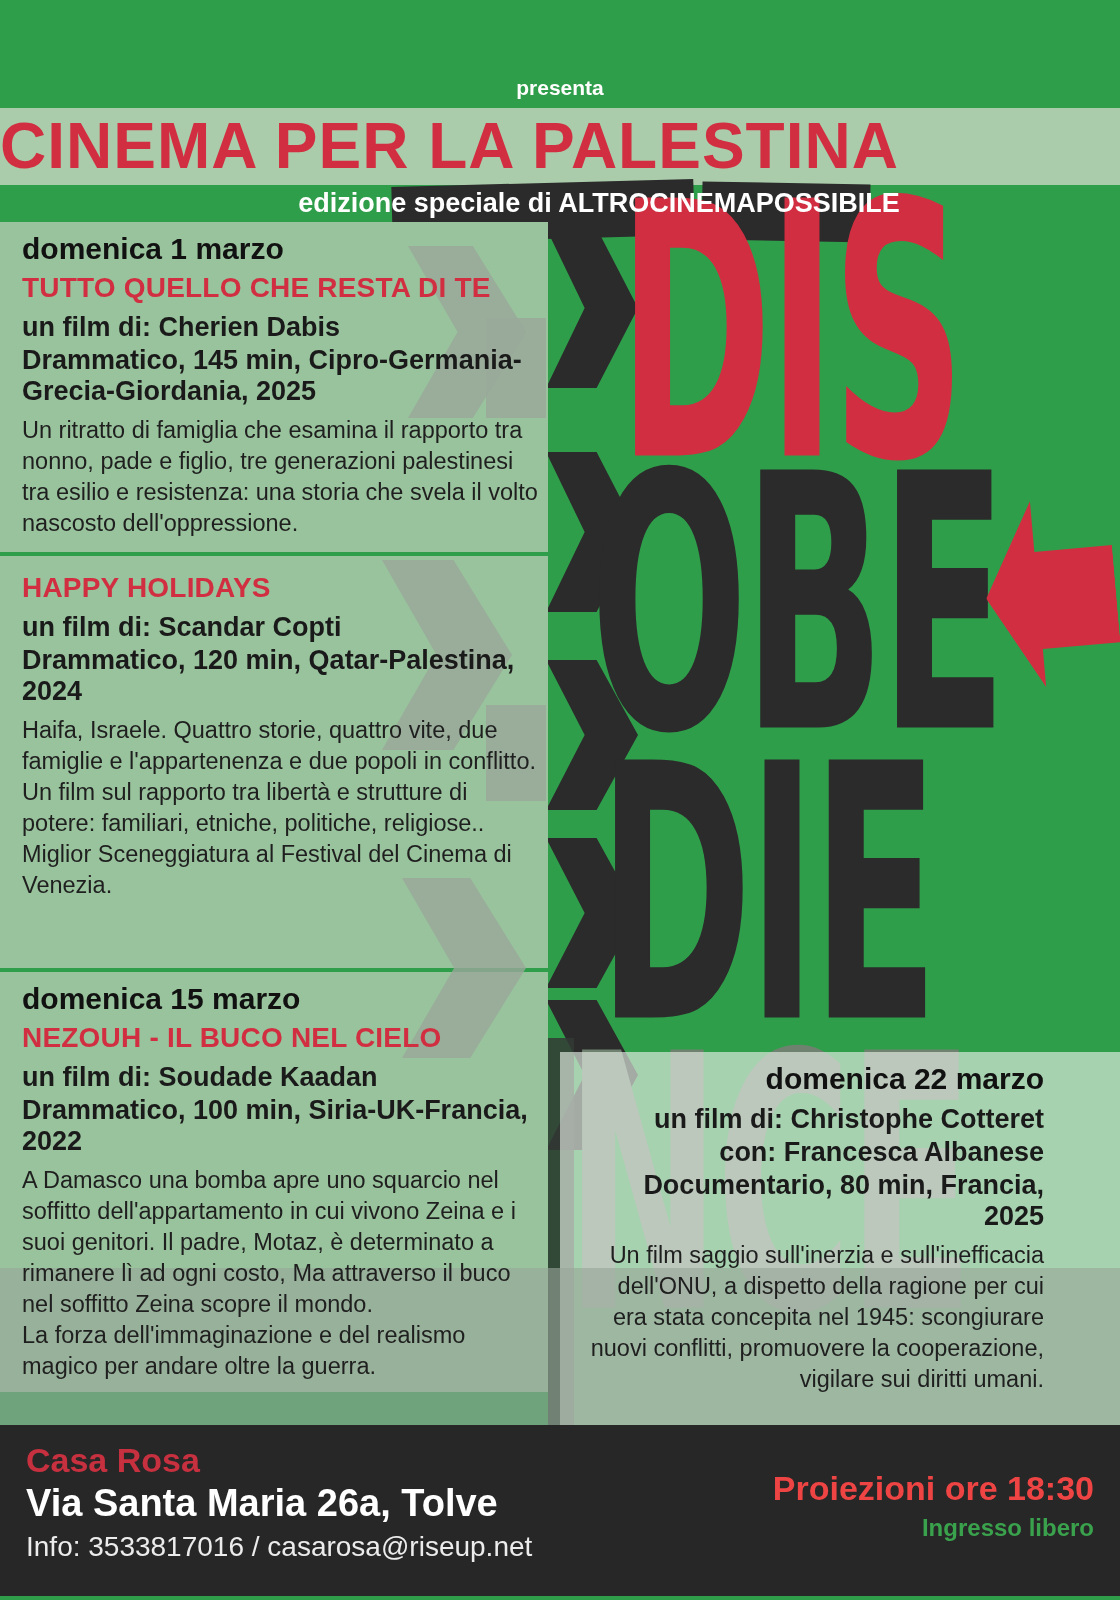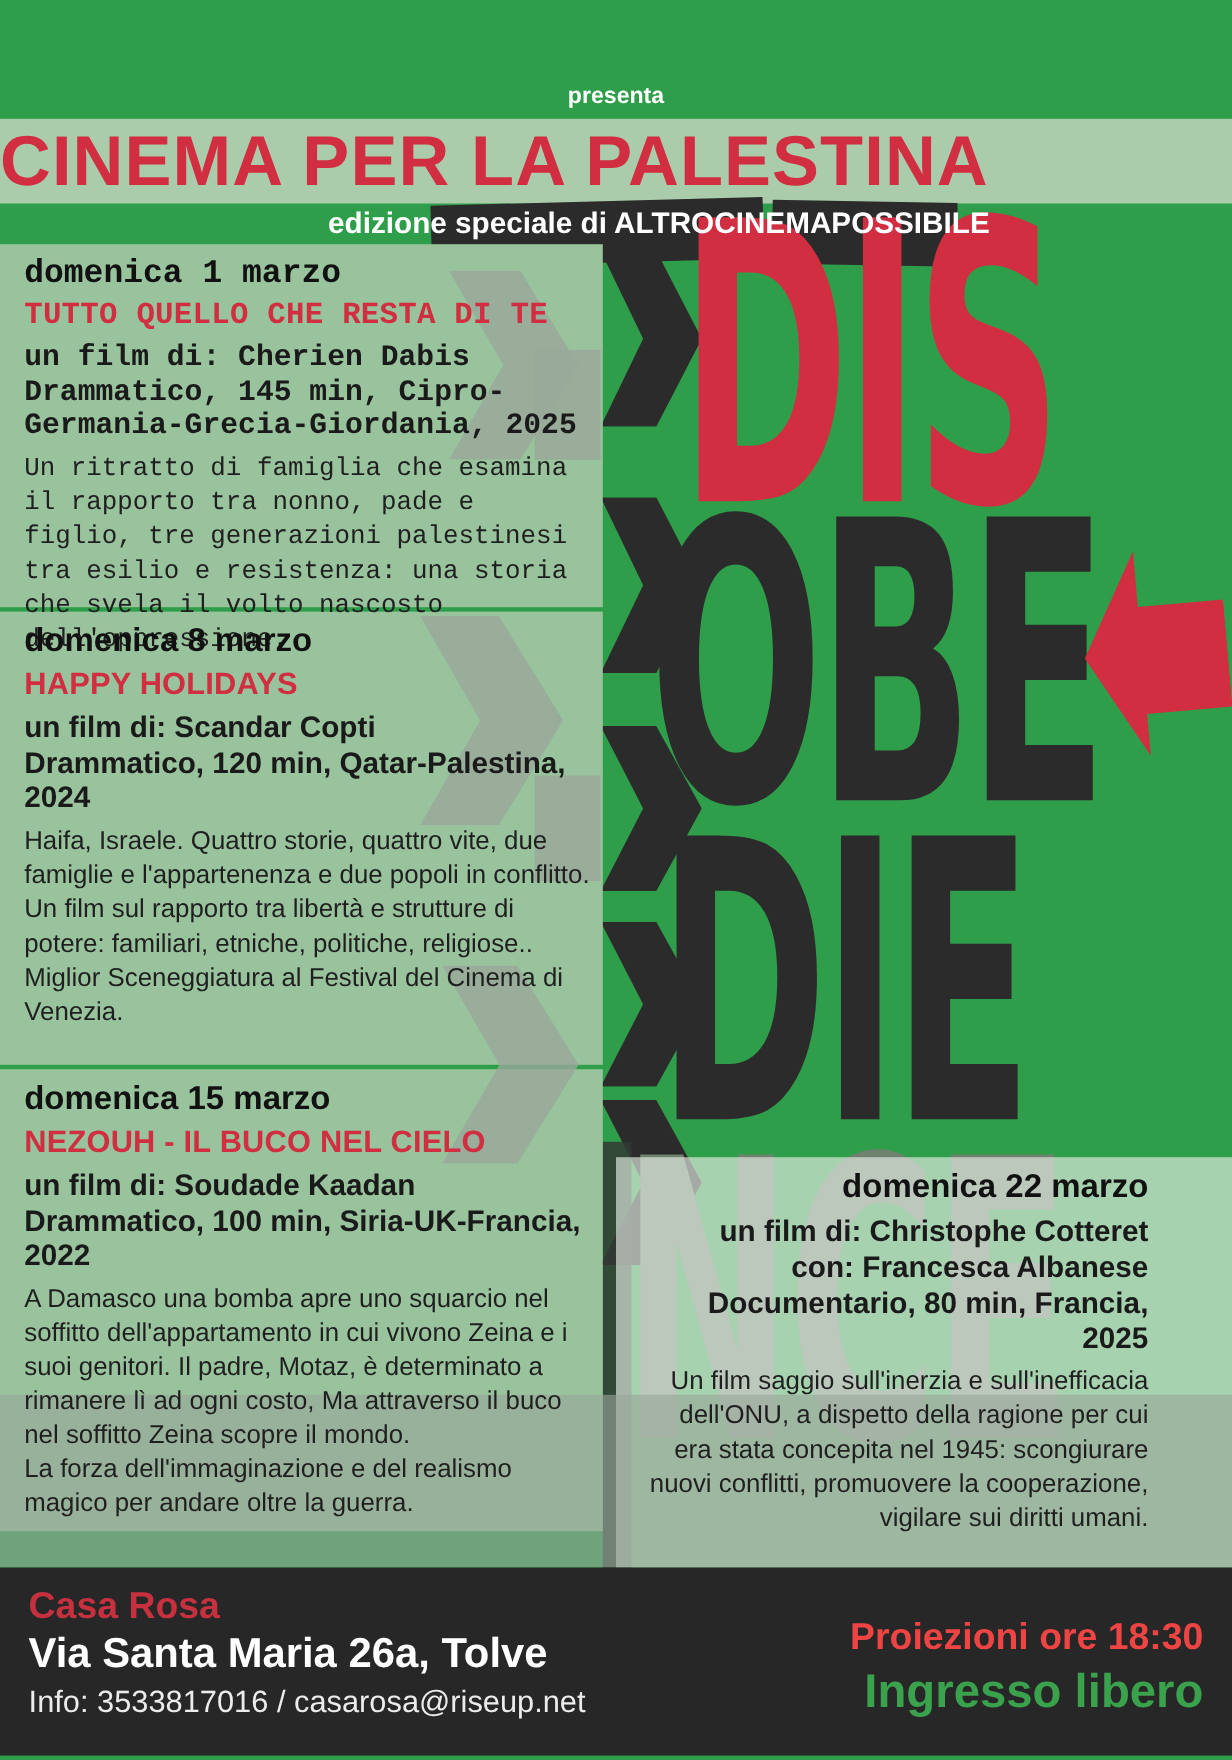--- a/index.html
+++ b/index.html
@@ -53,40 +53,40 @@
   .gr2{left:486px;top:705px;width:60px;height:96px;}
   .gray-band{position:absolute;left:0;top:1268px;width:100%;height:157px;background:#98a79a;opacity:.62;z-index:3;}
   
   .blk-bg{position:absolute;left:0;width:548px;background:#99c39c;z-index:1;}
   .bg1{top:222px;height:330px;}
   .bg2{top:556px;height:412px;}
   .bg3{top:972px;height:420px;}
   .blk4-bg{position:absolute;left:560px;top:1052px;width:560px;height:373px;
     background:rgba(228,237,227,0.66);z-index:2;}
   .blk-text{position:absolute;z-index:4;box-sizing:border-box;padding:10px 10px 0 22px;left:0;width:548px;}
-  .t1{top:222px;height:388px;font-family:Liberation Mono, monospace;}
+  .t1{top:222px;height:388px;}
   .t2{top:556px;height:412px;}
   .t3{top:972px;height:420px;}
   .blk4-text{position:absolute;z-index:4;box-sizing:border-box;left:560px;top:1052px;width:508px;height:373px;
     text-align:right;padding:10px 24px 0 30px;}
   .f-date{font-size:30px;font-weight:bold;color:#111;}
   .f-title{font-size:28px;font-weight:800;color:#d12f41;margin-top:6px;letter-spacing:.2px;}
   .f-dir{font-size:27px;font-weight:600;color:#1a1a1a;margin-top:8px;}
   .f-cast{font-size:27px;font-weight:600;color:#1a1a1a;margin-top:2px;}
   .f-det{font-size:27px;font-weight:600;color:#1a1a1a;margin-top:2px;}
   .f-desc{font-size:23.5px;color:#1f1f1f;margin-top:8px;line-height:1.32;white-space:pre-line;}
   
   .footer{position:absolute;left:0;top:1425px;width:100%;height:171px;background:#272727;z-index:5;
     box-sizing:border-box;display:flex;justify-content:space-between;padding:16px 26px 0 26px;}
   .venue{font-size:34px;font-weight:bold;color:#c7303f;}
   .address{font-size:38px;font-weight:bold;color:#fff;margin-top:2px;}
   .info{font-size:28px;color:#ececec;margin-top:6px;}
   .foot-right{text-align:right;}
   .time{font-size:34px;font-weight:bold;color:#ef4444;margin-top:28px;}
-  .admission{font-size:43px;font-weight:bold;color:#3aa24d;margin-top:6px;}
+  .admission{font-size:24px;font-weight:bold;color:#3aa24d;margin-top:6px;}
 </style>
 </head>
 <body>
 
 <div class="poster">
 
   <div class="presenta">presenta</div>
 
   <div class="title-band"></div>
   <div class="main-title">CINEMA PER LA PALESTINA</div>
@@ -121,21 +121,20 @@
 
   <div class="blk-text t1">
     <div class="f-date">domenica 1 marzo</div>
     <div class="f-title">TUTTO QUELLO CHE RESTA DI TE</div>
     <div class="f-dir">un film di: Cherien Dabis</div>
     <div class="f-det">Drammatico, 145 min, Cipro-Germania-Grecia-Giordania, 2025</div>
     <div class="f-desc">Un ritratto di famiglia che esamina il rapporto tra nonno, pade e figlio, tre generazioni palestinesi tra esilio e resistenza: una storia che svela il volto nascosto dell'oppressione.</div>
   </div>
 
   <div class="blk-text t2">
-    <div class="f-date">domenica 8 marzo</div>
     <div class="f-title">HAPPY HOLIDAYS</div>
     <div class="f-dir">un film di: Scandar Copti</div>
     <div class="f-det">Drammatico, 120 min, Qatar-Palestina, 2024</div>
     <div class="f-desc">Haifa, Israele. Quattro storie, quattro vite, due famiglie e l'appartenenza e due popoli in conflitto.
 Un film sul rapporto tra libertà e strutture di potere: familiari, etniche, politiche, religiose..
 Miglior Sceneggiatura al Festival del Cinema di Venezia.</div>
   </div>
 
   <div class="blk-text t3">
     <div class="f-date">domenica 15 marzo</div>

